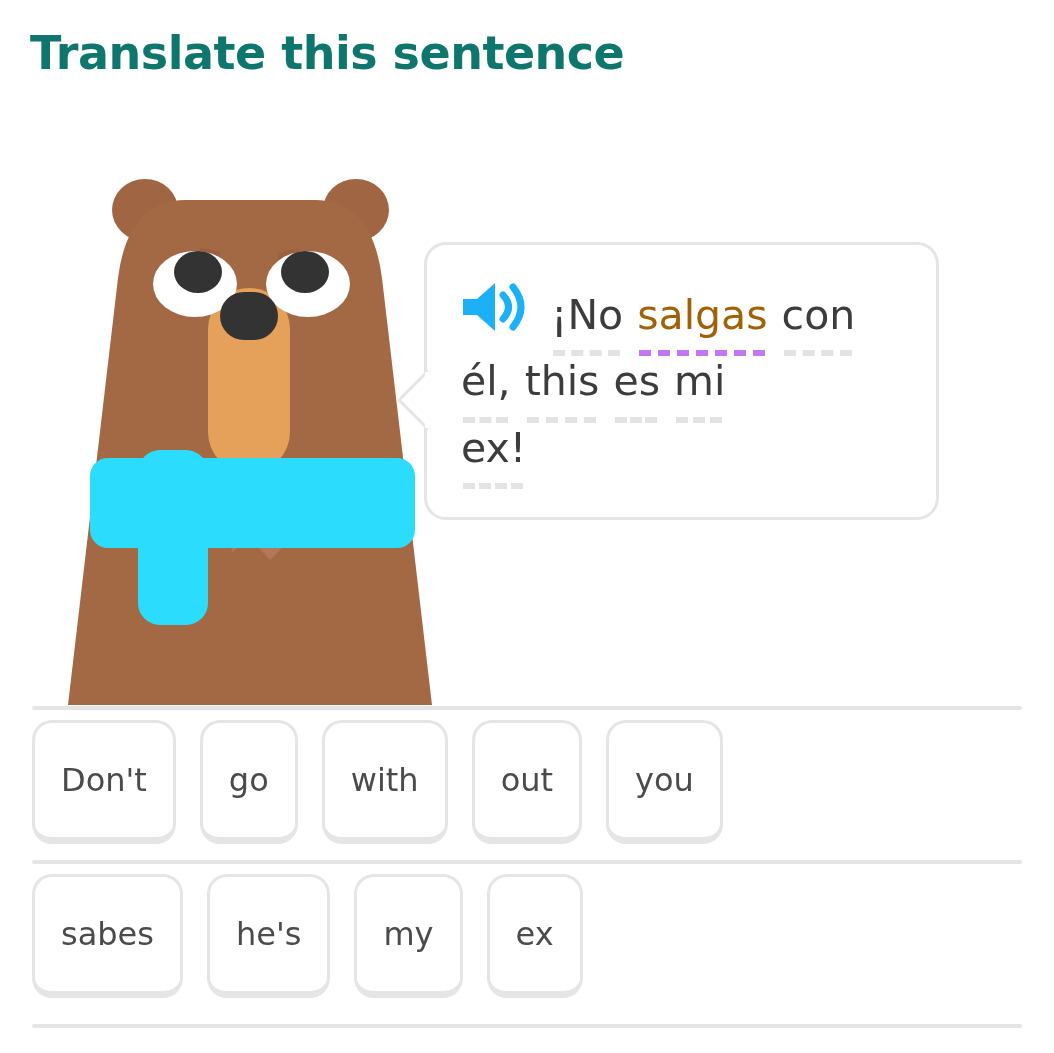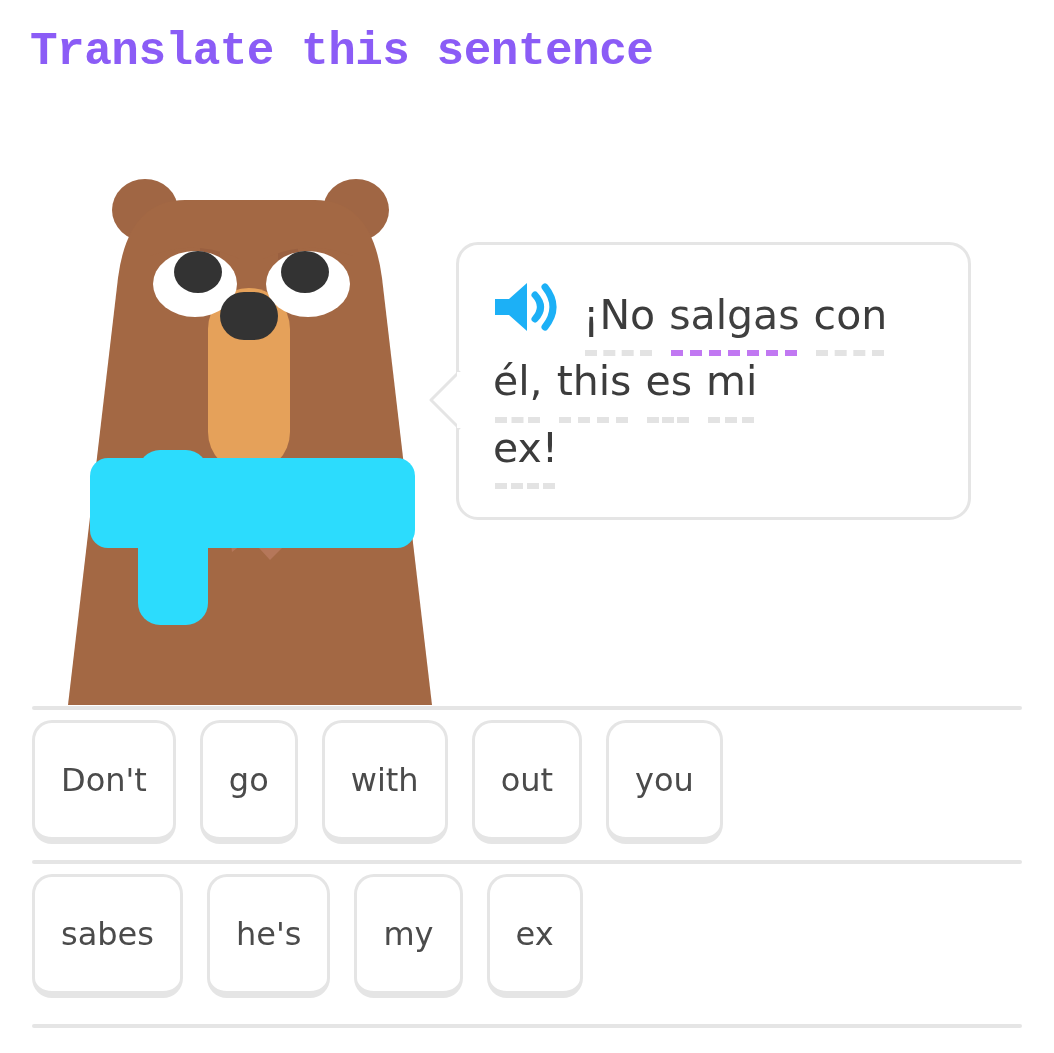--- a/index.html
+++ b/index.html
@@ -15,24 +15,23 @@
     position: relative;
   }
 
   
   .page-title {
     position: absolute;
     left: 30px;
     top: 26px;
     font-size: 46px;
     font-weight: bold;
-    color: #8b5cf6;
+    color: #0f766e;
     letter-spacing: -0.5px;
     white-space: nowrap;
-    font-family: Liberation Mono, monospace;
   }
 
   
   .challenge-area {
     position: absolute;
     left: 0;
     top: 150px;
     width: 1054px;
     height: 560px;
   }
@@ -44,21 +43,21 @@
     top: 10px;
     width: 380px;
     height: 550px;
     overflow: hidden;
   }
   .bear-svg { display: block; }
 
   
   .speech-bubble {
     position: absolute;
-    left: 456px;
+    left: 424px;
     top: 92px;
     width: 515px;
     box-sizing: border-box;
     border: 3px solid #e5e5e5;
     border-radius: 22px;
     background: #ffffff;
     padding: 32px 34px 34px 34px;
   }
   .bubble-tail {
     position: absolute;
@@ -86,21 +85,21 @@
   .token.dashed::after {
     content: "";
     position: absolute;
     left: 2px;
     right: 3px;
     bottom: -6px;
     height: 0;
     border-bottom: 6px dashed #e3e3e3;
   }
   .token.highlight {
-    color: #404040;
+    color: #a16207;
   }
   .token.highlight.dashed::after {
     border-bottom-color: #c178f2;
   }
   .speaker-icon {
     display: inline-block;
     vertical-align: middle;
     margin-right: 22px;
     position: relative;
     top: 4px;

